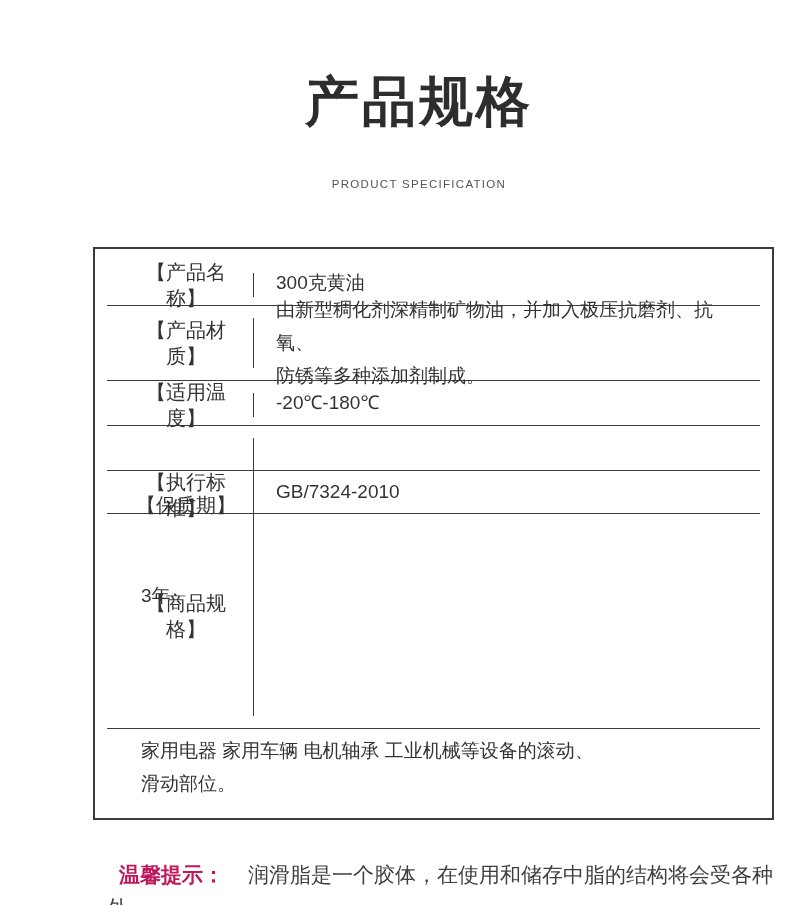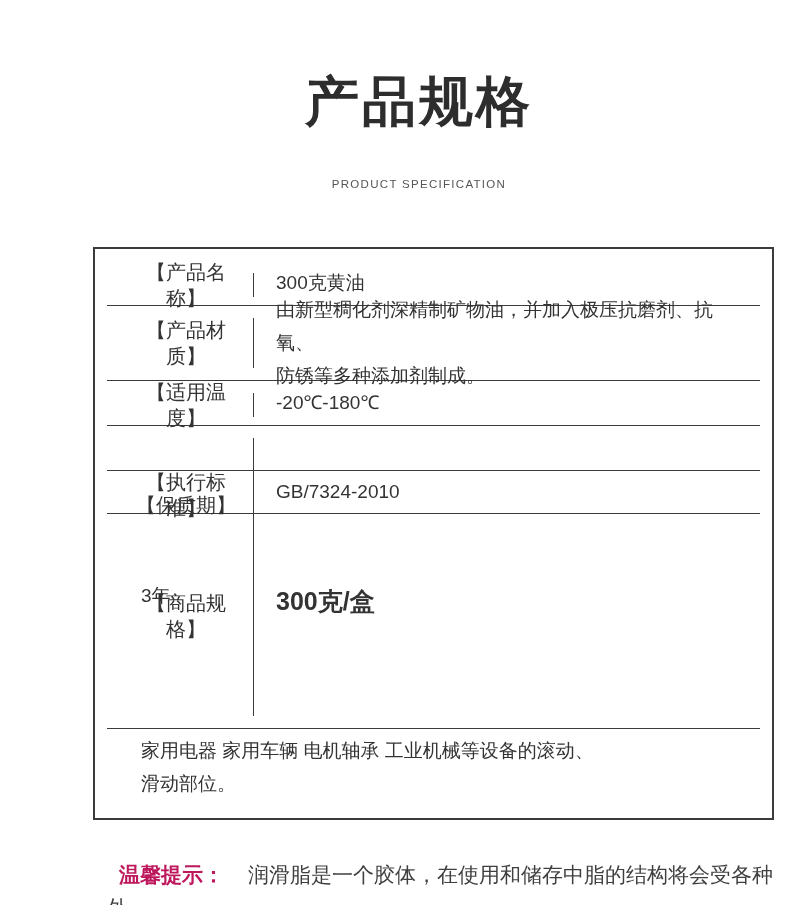--- a/index.html
+++ b/index.html
@@ -110,21 +110,20 @@
     <div class="tr r4">
       <div class="td label">【保质期】</div>
       <div class="td value">3年</div>
     </div>
     <div class="tr r5">
       <div class="td label">【执行标准】</div>
       <div class="td value">GB/7324-2010</div>
     </div>
     <div class="tr r6">
       <div class="td label">【商品规格】</div>
-      <div class="td value">300克/盒</div>
     </div>
     <div class="tr r7">
       <div class="td value">家用电器 家用车辆 电机轴承 工业机械等设备的滚动、
 滑动部位。</div>
     </div>
   </div>
 
   <div class="notice"><span class="notice-label">温馨提示：</span><span class="notice-text">润滑脂是一个胶体，在使用和储存中脂的结构将会受各种外
 界因素的影响而变化。在库存存储时，温度不宜高于35℃，包装容器应密
 封，不能漏入水分和外来杂质。当开桶取样品或产品后，不要再包装桶内

